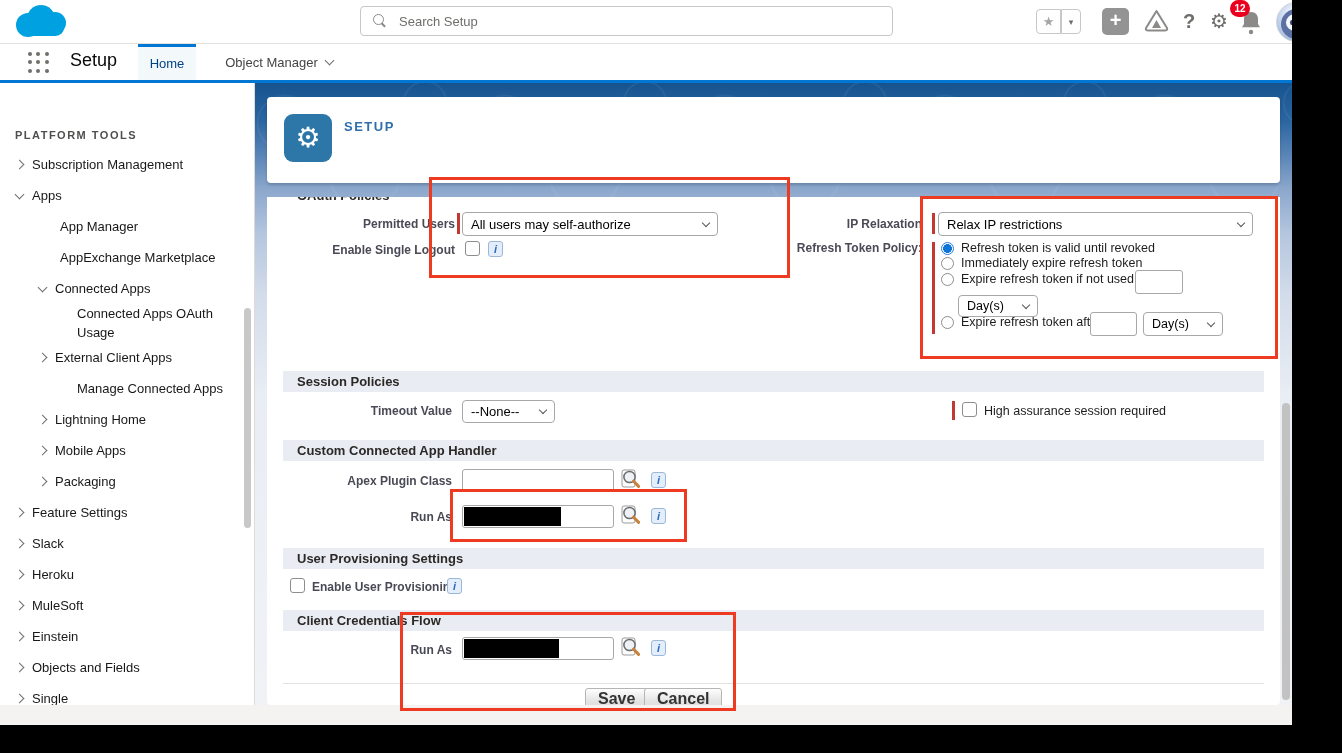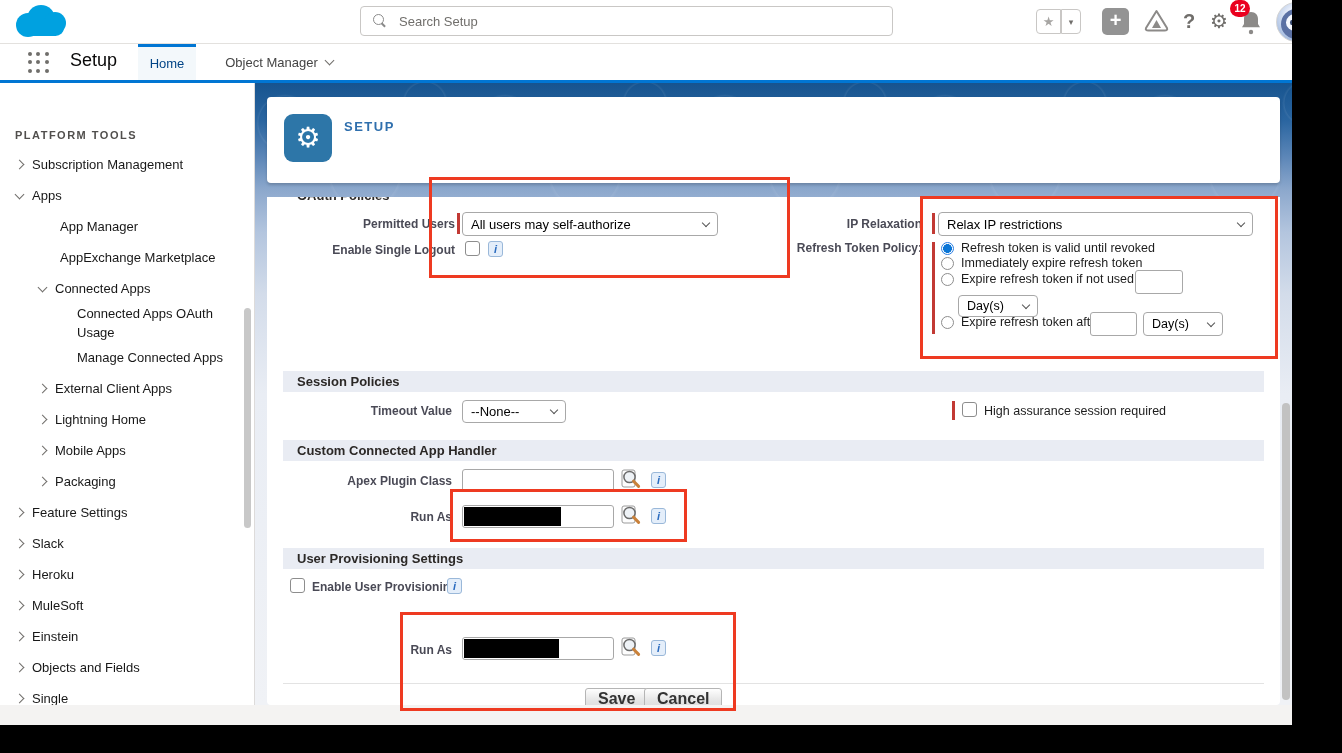--- a/index.html
+++ b/index.html
@@ -187,26 +187,26 @@
     <div class="si l2">
           <span>AppExchange Marketplace</span>
         </div>
     <div class="si l2c">
           <span class="chev d"></span>
           <span>Connected Apps</span>
         </div>
     <div class="si l3">
           <span>Connected Apps OAuth Usage</span>
         </div>
+    <div class="si l2c">
+          <span class="chev r"></span>
+          <span>External Client Apps</span>
+        </div>
     <div class="si l3">
           <span>Manage Connected Apps</span>
-        </div>
-    <div class="si l2c">
-          <span class="chev r"></span>
-          <span>External Client Apps</span>
         </div>
     <div class="si l2c">
           <span class="chev r"></span>
           <span>Lightning Home</span>
         </div>
     <div class="si l2c">
           <span class="chev r"></span>
           <span>Mobile Apps</span>
         </div>
     <div class="si l2c">
@@ -299,21 +299,21 @@
           <span>Expire refresh token after</span>
     </div>
     <div class="txt-in" style="left:823px; top:115px; width:47px; height:24px;"></div>
     <div class="sel" style="left:876px; top:115px; width:80px; height:24px; font-size:12.5px;">
       <span>Day(s)</span>
           <span class="chev sel-ch"></span>
     </div>
 
     <div class="secbar" style="top:174px;">Session Policies</div>
     <div class="flabel" style="left:18px; top:207px; width:167px;">Timeout Value</div>
-    <div class="sel" style="left:195px; top:203px; width:104px; height:23px;">
+    <div class="sel" style="left:195px; top:203px; width:93px; height:23px;">
       <span>--None--</span>
           <span class="chev sel-ch"></span>
     </div>
     <span class="req" style="left:685px; top:204px; height:19px;"></span>
     <span class="cb" style="left:695px; top:205px;"></span>
     <span class="plain" style="left:717px; top:207px;">High assurance session required</span>
 
     <div class="secbar" style="top:243px;">Custom Connected App Handler</div>
     <div class="flabel" style="left:18px; top:277px; width:167px;">Apex Plugin Class</div>
     <div class="txt-in" style="left:195px; top:272px; width:152px; height:23px;"></div>
@@ -335,20 +335,21 @@
             <line x1="14.6" y1="13.2" x2="19.6" y2="18.4" stroke="#c9813a" stroke-width="3" stroke-linecap="round"></line>
           </svg>
     </span>
     <span class="info" style="left:384px; top:311px;">i</span>
 
     <div class="secbar" style="top:351px;">User Provisioning Settings</div>
     <span class="cb" style="left:23px; top:381px;"></span>
     <span class="plain" style="left:45px; top:383px; font-weight:bold; color:#4a4a56; font-size:12px;">Enable User Provisioning</span>
     <span class="info" style="left:180px; top:381px;">i</span>
 
+    <div class="secbar" style="top:413px;">Client Credentials Flow</div>
     <div class="flabel" style="left:18px; top:446px; width:167px;">Run As</div>
     <div class="txt-in" style="left:195px; top:440px; width:152px; height:23px;"></div>
     <div class="redact" style="left:197px; top:442px; width:95px; height:19px;"></div>
     <span class="lookup" style="left:352px; top:439px;">
       <svg width="23" height="23" viewBox="0 0 23 23">
             <rect x="3" y="2" width="13" height="17" rx="2" fill="#fdfdfd" stroke="#9b9b9b"></rect>
             <circle cx="10.5" cy="9" r="5.6" fill="#eef2f6" stroke="#6b6b6b" stroke-width="1.5"></circle>
             <line x1="14.6" y1="13.2" x2="19.6" y2="18.4" stroke="#c9813a" stroke-width="3" stroke-linecap="round"></line>
           </svg>
     </span>

